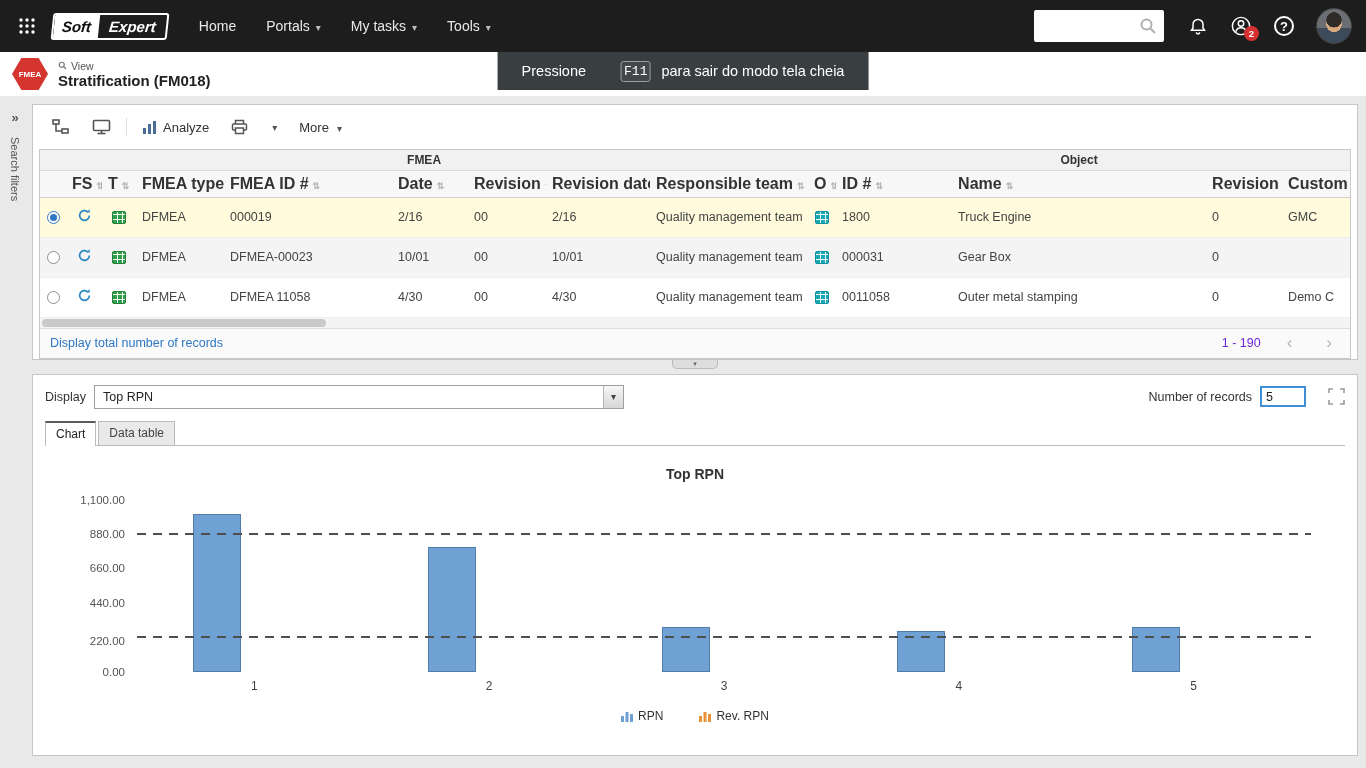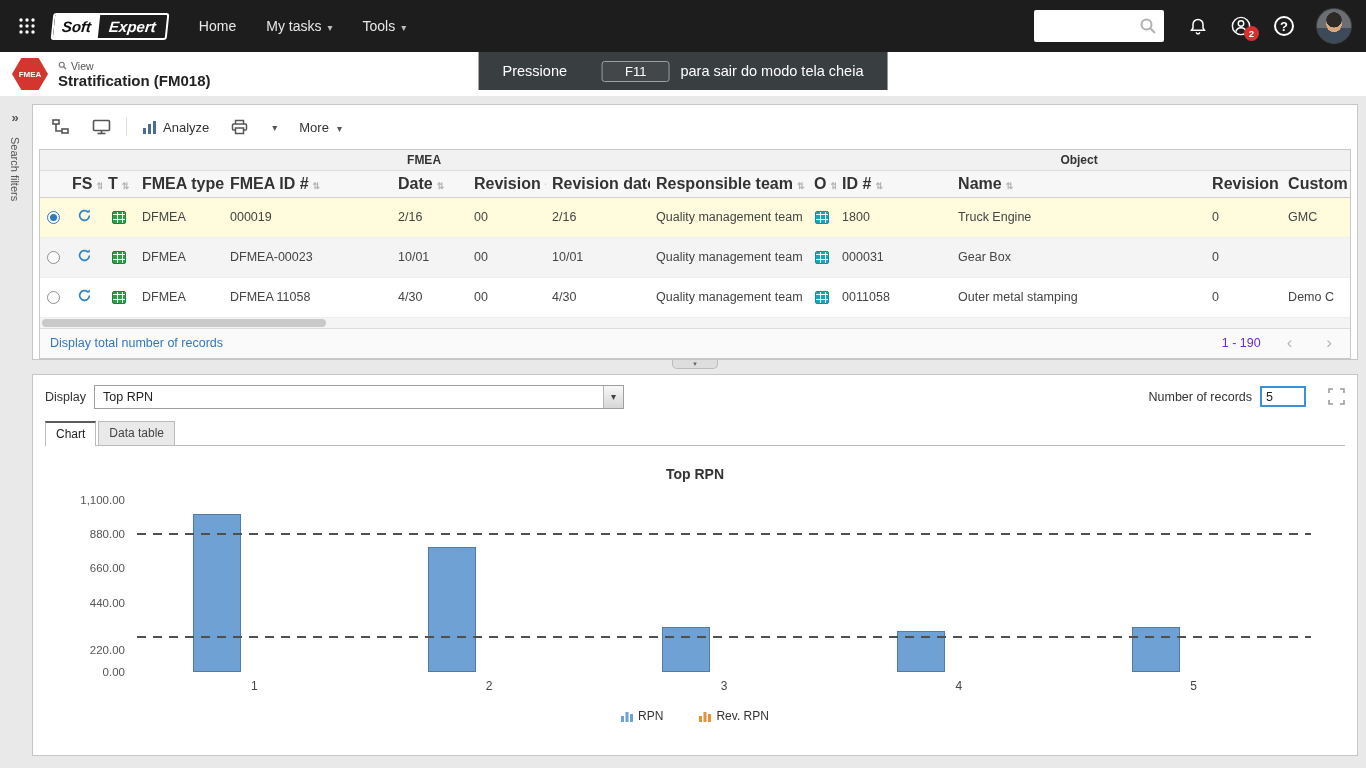--- a/index.html
+++ b/index.html
@@ -28,21 +28,21 @@
     radial-gradient(circle at 50% 45%, #d8a87e 0 30%, transparent 31%),
     linear-gradient(#6b6e72 0 55%, #3c4a5a 55%);cursor:pointer;border:1px solid #444;}
 
   
   .pagebar{height:44px;background:#fff;display:flex;align-items:center;padding:0 12px;position:relative;}
   .hexagon{width:36px;height:32px;background:#d4352f;clip-path:polygon(26% 0,74% 0,100% 50%,74% 100%,26% 100%,0 50%);display:flex;align-items:center;justify-content:center;color:#fff;font-size:8px;font-weight:bold;}
   .titles{margin-left:10px;}
   .view-label{font-size:10.5px;color:#555;display:flex;align-items:center;gap:4px;}
   .page-title{font-size:15px;font-weight:bold;color:#222;}
   .toast{position:absolute;top:0;left:50%;transform:translateX(-50%);height:38px;background:rgba(42,47,49,0.93);color:#fff;display:flex;align-items:center;gap:11px;padding:0 24px;font-size:14.5px;z-index:50;white-space:nowrap;}
-  .toast kbd{border:1px solid #9aa0a3;border-radius:3px;padding:2px 22px;font-size:13px;font-family:Liberation Sans, sans-serif;background:rgba(255,255,255,0.05);margin-left:24px;}
+  .toast kbd{border:1px solid #9aa0a3;border-radius:3px;padding:2px 2px;font-size:13px;font-family:Liberation Mono, monospace;background:rgba(255,255,255,0.05);margin-left:24px;}
 
   
   .content{display:flex;height:672px;}
   .filter-strip{width:30px;display:flex;flex-direction:column;align-items:center;padding-top:14px;gap:12px;}
   .expand-ff{color:#555;font-weight:bold;font-size:13px;cursor:pointer;}
   .expand-ff::after{content:"»";}
   .strip-label{writing-mode:vertical-rl;font-size:11px;color:#555;}
   .main{flex:1;display:flex;flex-direction:column;padding:8px 8px 12px 2px;min-width:0;}
 
   
@@ -100,21 +100,21 @@
 
   .tabs{display:flex;border-bottom:1px solid #bbb;margin-top:12px;}
   .tab{font-size:12px;color:#444;background:#e9e9e9;border:1px solid #bbb;border-bottom:none;padding:4px 10px;margin-right:2px;cursor:pointer;}
   .tab.active{background:#fff;border-top:2px solid #5b5b5b;margin-bottom:-1px;padding-bottom:5px;color:#222;}
 
   .chart-area{flex:1;min-height:0;}
   .chart-title{text-align:center;font-size:14px;font-weight:bold;color:#333;margin-top:20px;}
   .chart-body{display:flex;margin-top:18px;padding-right:34px;}
   .y-axis{width:92px;position:relative;height:172px;flex:none;}
   .y-axis span{position:absolute;right:12px;transform:translateY(-50%);font-size:11.5px;color:#555;margin-left:48px;}
-  .yt0{top:0;} .yt1{top:34.4px;} .yt2{top:68.8px;} .yt3{top:103.2px;} .yt4{top:150px;} .yt5{top:172px;}
+  .yt0{top:0;} .yt1{top:34.4px;} .yt2{top:68.8px;} .yt3{top:103.2px;} .yt4{top:141px;} .yt5{top:172px;}
   .plot{flex:1;position:relative;height:172px;}
   .gridline{position:absolute;left:0;right:0;height:2px;z-index:3;
     background:repeating-linear-gradient(90deg,#4f4f4f 0 9px,transparent 9px 16px);}
   .bar{position:absolute;bottom:0;width:48px;background:#6fa1d5;border:1px solid #527ca8;z-index:1;}
   .x-labels{display:flex;margin-left:92px;margin-right:34px;margin-top:7px;}
   .x-labels span{flex:1;text-align:center;font-size:12px;color:#444;}
   .legend{display:flex;justify-content:center;gap:36px;margin-top:16px;}
   .legend-item{display:flex;align-items:center;gap:5px;font-size:12px;color:#333;cursor:pointer;}
 </style>
 </head>
@@ -136,20 +136,24 @@
         </g>
       </svg>
   </span>
   <div class="logo">
     <span class="soft">Soft</span>
     <span class="expert">Expert</span>
   </div>
   <nav class="nav">
     <div class="nav-item">
         <span>Home</span>
+      </div>
+    <div class="nav-item">
+        <span>Portals</span>
+        <span class="caret"></span>
       </div>
     <div class="nav-item">
         <span>My tasks</span>
         <span class="caret"></span>
       </div>
     <div class="nav-item">
         <span>Tools</span>
         <span class="caret"></span>
       </div>
   </nav>

